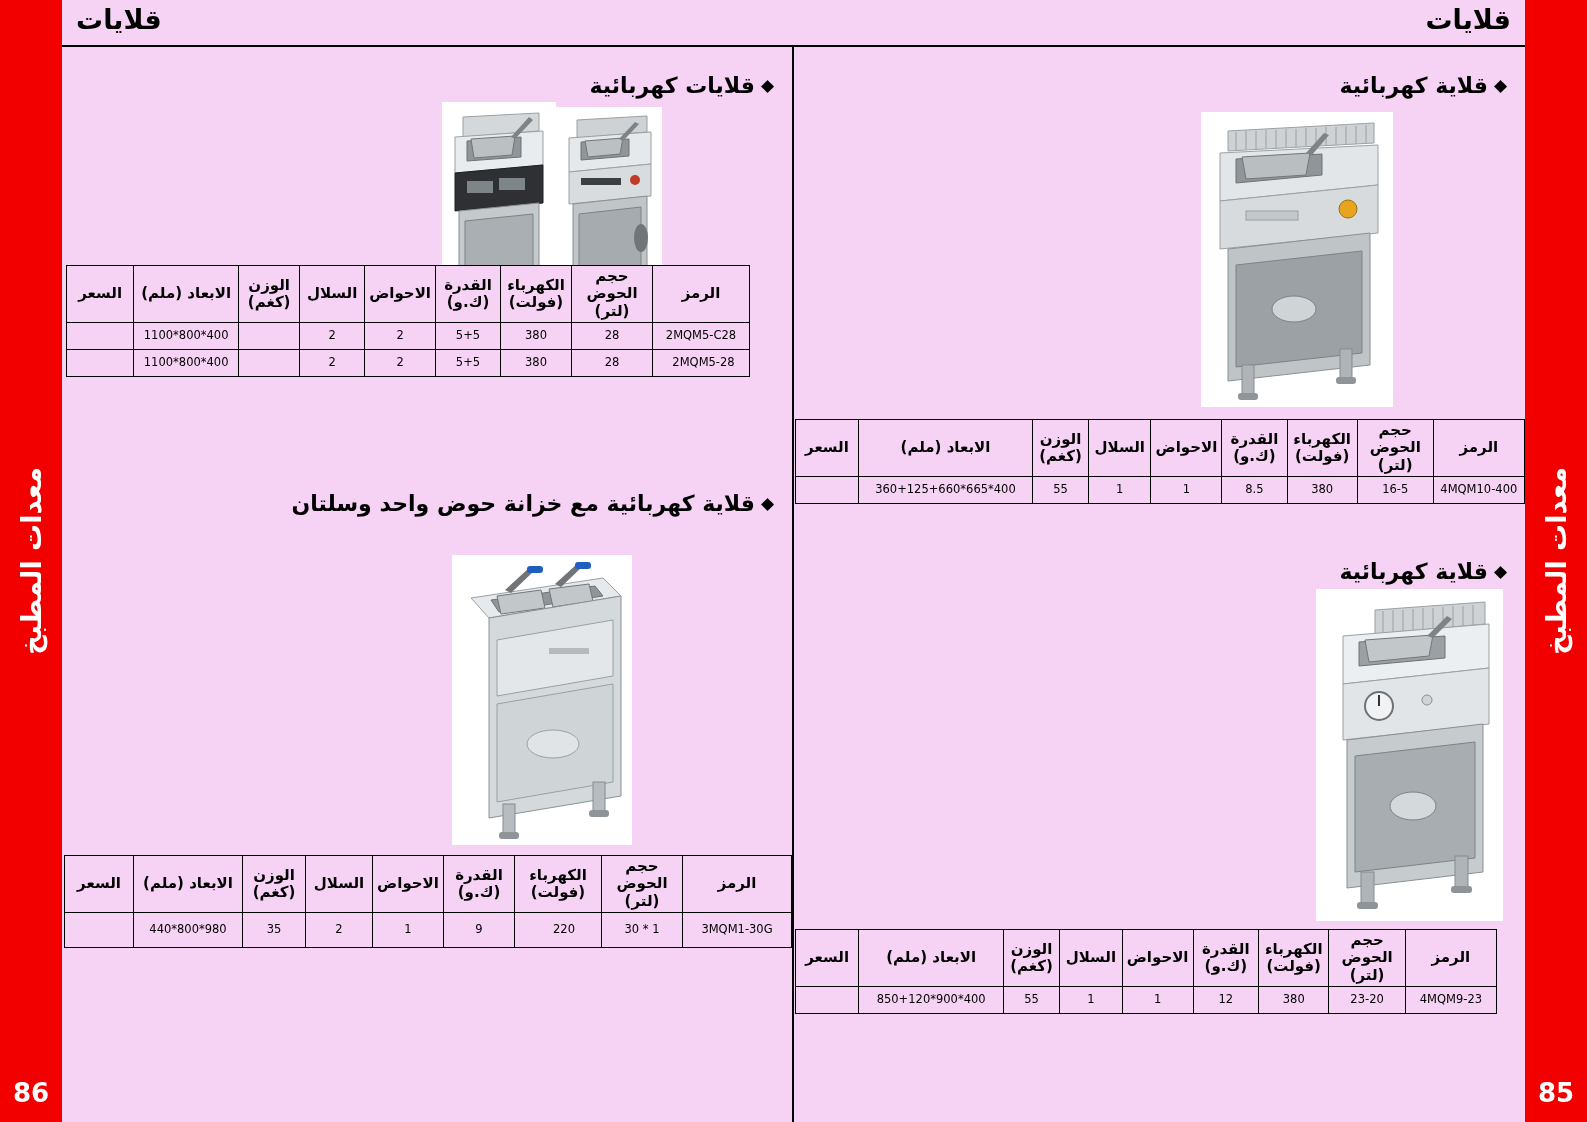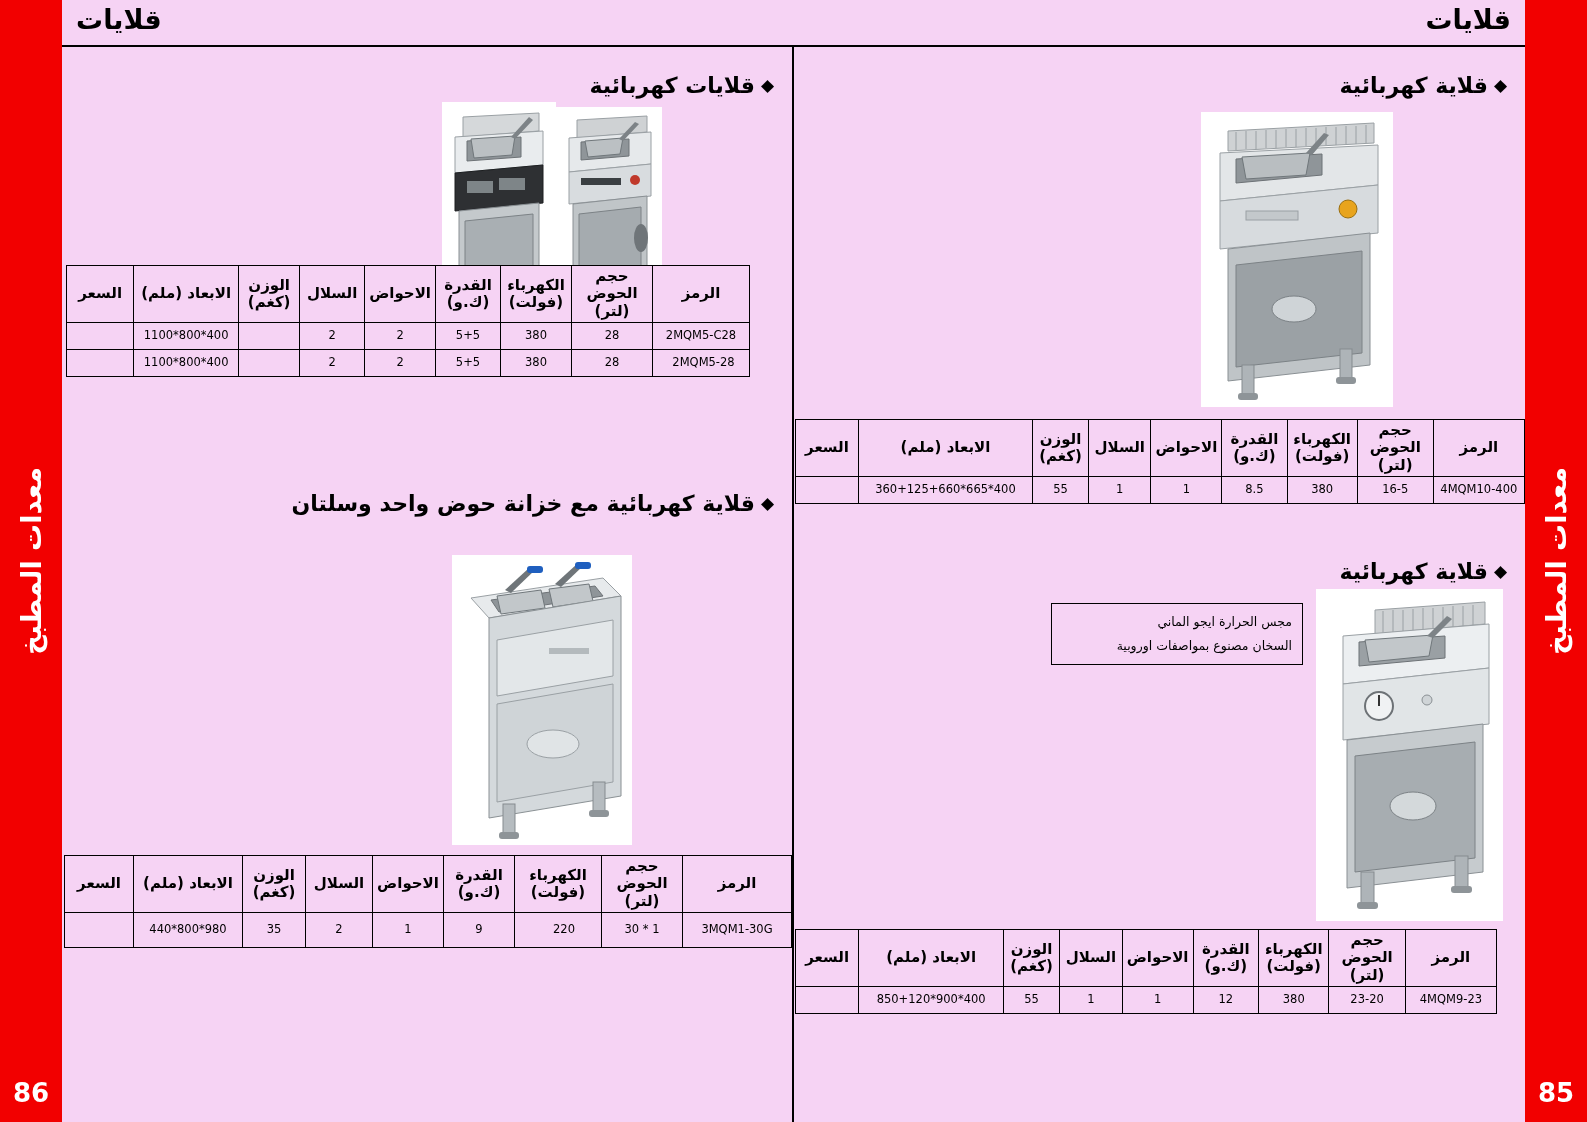--- a/index.html
+++ b/index.html
@@ -203,24 +203,20 @@
             <td style="width:170px;">400*665*360+125+660</td>
             <td style="width:56px;"></td>
           </tr>
         </tbody>
       </table>
 
       <div class="abs sect-title" style="top:512px;right:18px;">
         <span class="diamond">◆</span><span>قلاية كهربائية</span>
       </div>
 
-      <div class="abs notebox" style="top:556px;right:222px;width:230px;">
-        <div>مجس الحرارة ايجو الماني</div>
-        <div>السخان مصنوع بمواصفات اوروبية</div>
-      </div>
 
       <div class="abs photo" style="top:542px;right:22px;width:185px;height:330px;">
         <svg width="185" height="330" viewBox="0 0 185 330" xmlns="http://www.w3.org/2000/svg" aria-hidden="true">
           <rect width="185" height="330" fill="#ffffff"></rect>
           <path d="M58 20 L168 12 L168 34 L58 44 Z" fill="#cfd2d4" stroke="#9aa0a4"></path>
           <g stroke="#9aa0a4" stroke-width="1">
             <line x1="66" y1="21" x2="66" y2="43"></line>
               <line x1="76" y1="20" x2="76" y2="42"></line>
             <line x1="86" y1="20" x2="86" y2="42"></line>
               <line x1="96" y1="19" x2="96" y2="41"></line>

